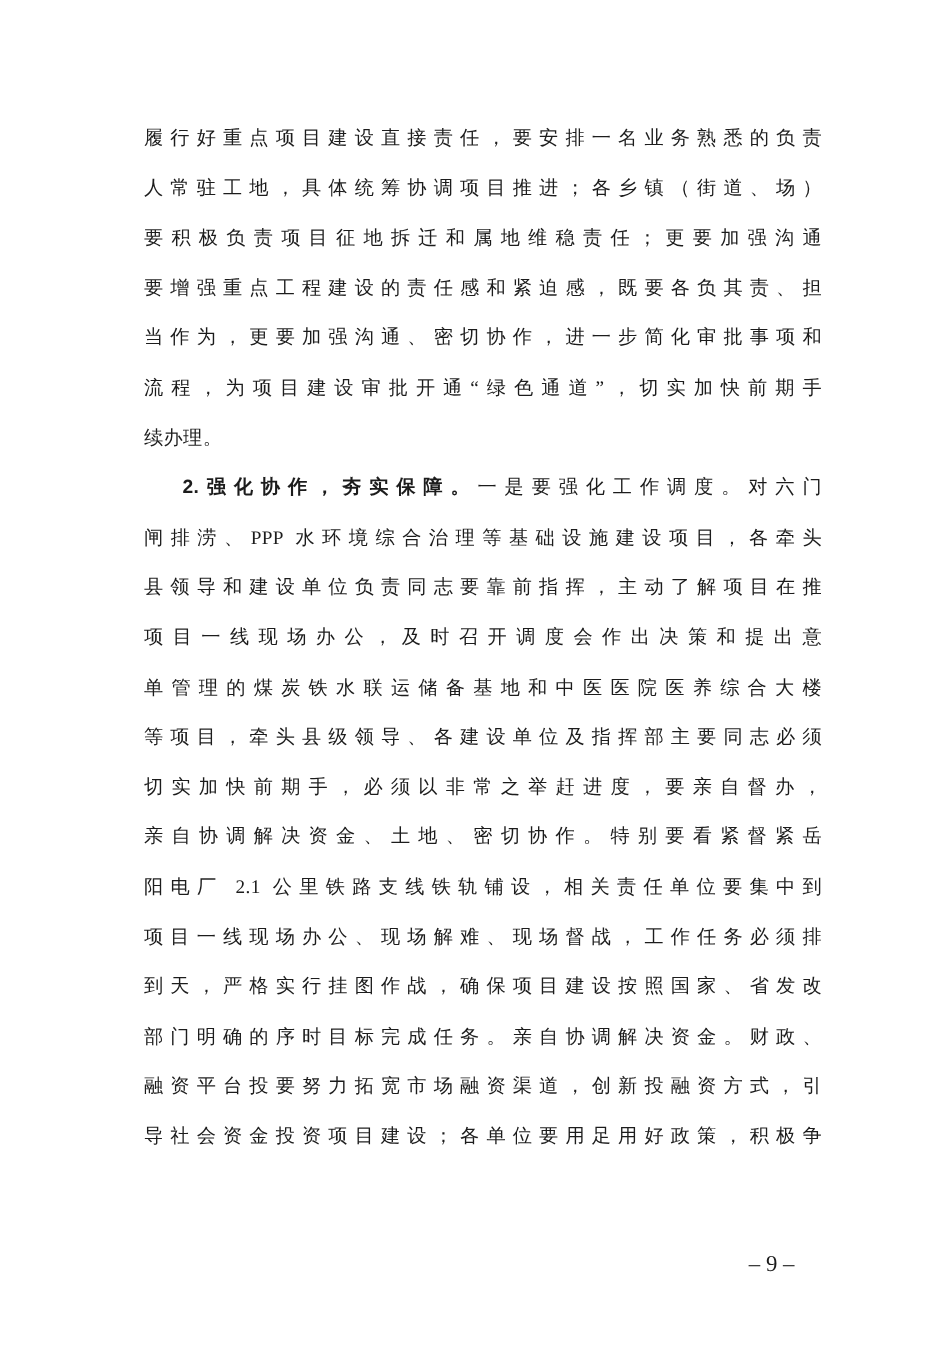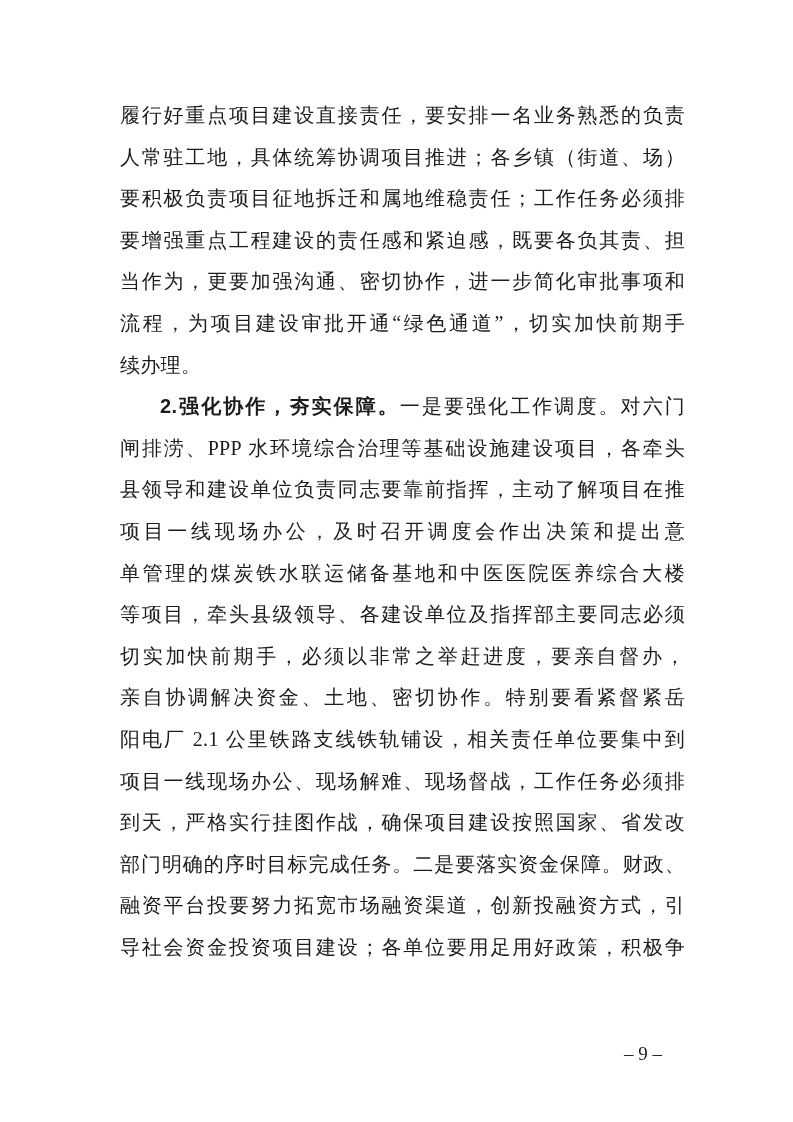--- a/index.html
+++ b/index.html
@@ -14,21 +14,21 @@
     background: #ffffff;
     overflow: hidden;
     font-family: "Liberation Serif", "DejaVu Serif", serif;
     color: #1c1c1c;
   }
   .text-block {
     position: absolute;
     left: 120px;
     top: 95px;
     width: 565px;
-    font-size: 20px;
+    font-size: 16px;
     line-height: 41.6px;
     letter-spacing: 0.3px;
   }
   
   .tline {
     text-align: justify;
     text-align-last: justify;
     height: 41.6px;
     overflow: hidden;
   }
@@ -55,41 +55,41 @@
 </style>
 </head>
 <body>
 
 <div class="page">
 
   <div class="text-block">
 
     <div class="tline">履行好重点项目建设直接责任，要安排一名业务熟悉的负责</div>
     <div class="tline">人常驻工地，具体统筹协调项目推进；各乡镇（街道、场）</div>
-    <div class="tline">要积极负责项目征地拆迁和属地维稳责任；工作任务必须排</div>
+    <div class="tline">要积极负责项目征地拆迁和属地维稳责任；更要加强沟通</div>
     <div class="tline">要增强重点工程建设的责任感和紧迫感，既要各负其责、担</div>
     <div class="tline">当作为，更要加强沟通、密切协作，进一步简化审批事项和</div>
     <div class="tline">流程，为项目建设审批开通“绿色通道”，切实加快前期手</div>
     <div class="tline para-end">续办理。</div>
 
     <div class="tline indented">
       <span class="bold-run">2.强化协作，夯实保障。</span><span>一是要强化工作调度。对六门</span>
     </div>
 
     <div class="tline">闸排涝、PPP 水环境综合治理等基础设施建设项目，各牵头</div>
     <div class="tline">县领导和建设单位负责同志要靠前指挥，主动了解项目在推</div>
     <div class="tline">项目一线现场办公，及时召开调度会作出决策和提出意</div>
     <div class="tline">单管理的煤炭铁水联运储备基地和中医医院医养综合大楼</div>
     <div class="tline">等项目，牵头县级领导、各建设单位及指挥部主要同志必须</div>
     <div class="tline">切实加快前期手，必须以非常之举赶进度，要亲自督办，</div>
     <div class="tline">亲自协调解决资金、土地、密切协作。特别要看紧督紧岳</div>
     <div class="tline">阳电厂 2.1 公里铁路支线铁轨铺设，相关责任单位要集中到</div>
     <div class="tline">项目一线现场办公、现场解难、现场督战，工作任务必须排</div>
     <div class="tline">到天，严格实行挂图作战，确保项目建设按照国家、省发改</div>
-    <div class="tline">部门明确的序时目标完成任务。二是要落实资金保障。财政、</div>
+    <div class="tline">部门明确的序时目标完成任务。亲自协调解决资金。财政、</div>
     <div class="tline">融资平台投要努力拓宽市场融资渠道，创新投融资方式，引</div>
     <div class="tline">导社会资金投资项目建设；各单位要用足用好政策，积极争</div>
 
   </div>
 
   <div class="page-number">– 9 –</div>
 
 </div>
 
 </body></html>

